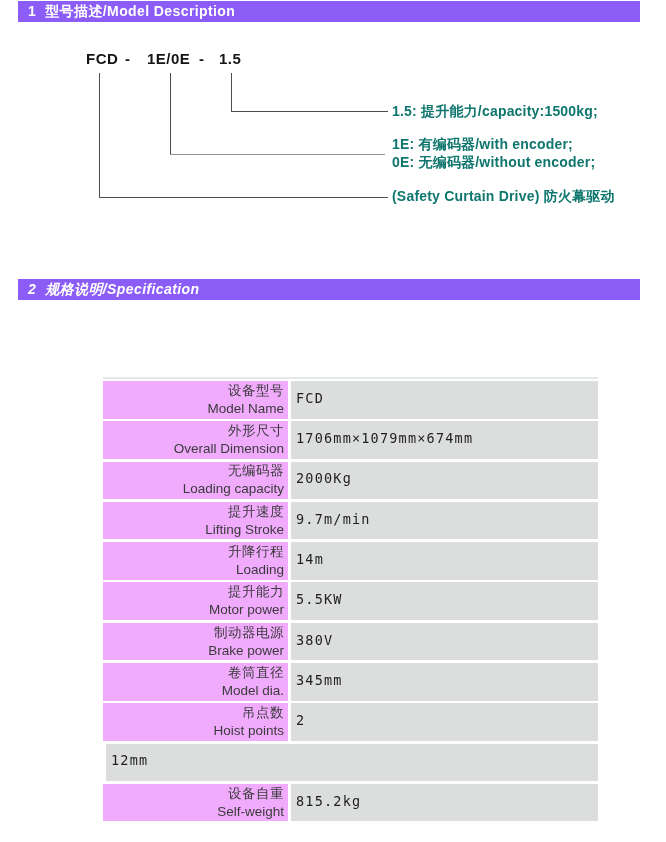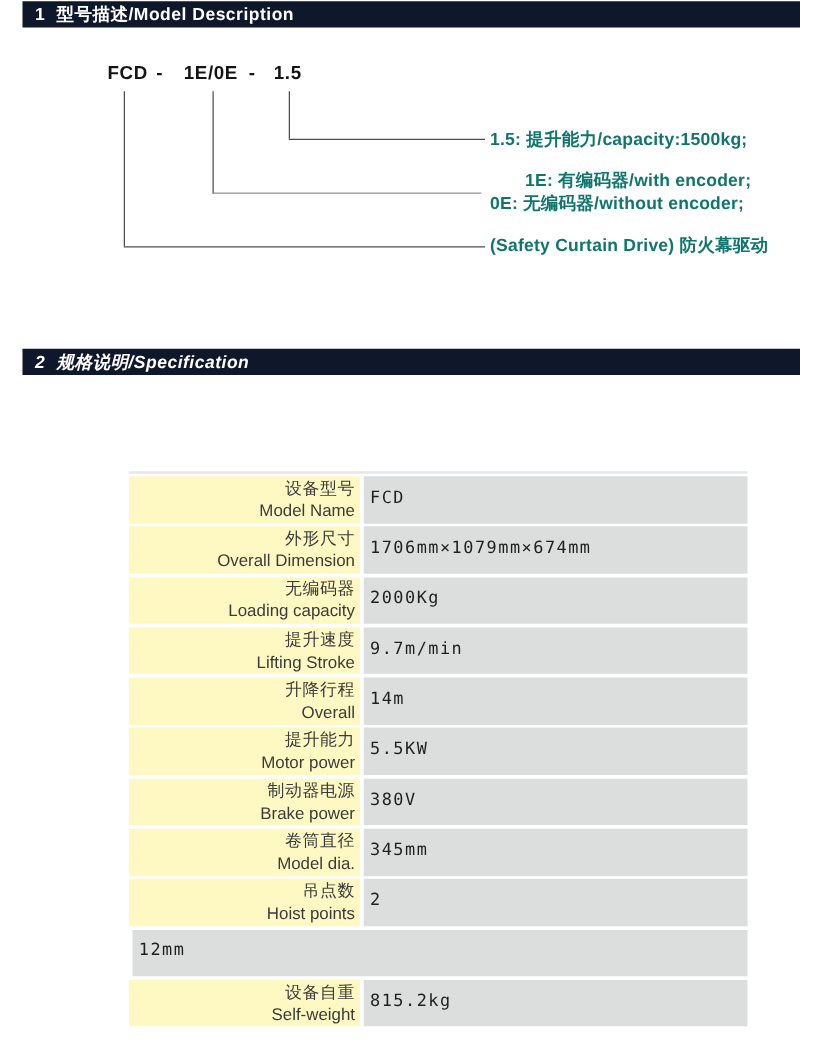--- a/index.html
+++ b/index.html
@@ -7,21 +7,21 @@
     position:relative;
     width:666px; height:842px;
     background:#ffffff;
     font-family:"Liberation Sans", sans-serif;
     overflow:hidden;
   }
 
   
   .section-header {
     position:absolute; left:18px; width:622px; height:21px;
-    background:#0f172a; color:#ffffff;
+    background:#8b5cf6; color:#ffffff;
     font-weight:bold; font-size:14px; line-height:21px;
     padding-left:10px; box-sizing:border-box;
     letter-spacing:0.4px; white-space:nowrap;
   }
   .sh1 { top:1px; }
   .sh2 { top:279px;font-style:italic; }
   .sec-num { margin-right:9px; }
 
   
   .model-part {
@@ -42,32 +42,32 @@
   .hl1 { left:231px; top:111px; width:157px; height:1px; }
   .hl2 { left:170px; top:154px; width:215px; height:1px; background:#919191; }
   .hl3 { left:99px;  top:197px; width:289px; height:1px; }
 
   .callout {
     position:absolute; left:392px;
     font-weight:bold; font-size:14px; color:#0f766e;
     white-space:nowrap; letter-spacing:0.2px;
   }
   .c1  { top:103px; }
-  .c2a { top:136px;margin-left:28px; }
+  .c2a { top:136px; }
   .c2b { top:154px; }
   .c3  { top:188px; }
 
   
   .spec-table {
     position:absolute; left:103px; top:377px; width:495px;
     border-top:2px solid #e4e8ec; padding-top:2px;
   }
   .spec-row { display:flex; height:37.5px; margin-bottom:2.8px; }
   .cell-label {
-    width:185px; background:#fef9c3;
+    width:185px; background:#f0abfc;
     display:flex; flex-direction:column; justify-content:center; align-items:flex-end;
     padding-right:4px; box-sizing:border-box;
     color:#3b3b3b;
   }
   .cell-label .cn { font-size:13.5px; line-height:18px; letter-spacing:0.5px; }
   .cell-label .en { font-size:13.5px; line-height:18px;text-align:center; }
   .cell-value {
     flex:1; margin-left:3px; background:#dcdddd;
     display:flex; align-items:center;
     padding-left:5px; box-sizing:border-box;
@@ -148,21 +148,21 @@
         <div class="en">Lifting Stroke</div>
       </div>
       <div class="cell-value">
           <span>9.7m/min</span>
         </div>
     </div>
 
     <div class="spec-row">
       <div class="cell-label">
         <div class="cn">升降行程</div>
-        <div class="en">Overall</div>
+        <div class="en">Loading</div>
       </div>
       <div class="cell-value">
           <span>14m</span>
         </div>
     </div>
 
     <div class="spec-row">
       <div class="cell-label">
         <div class="cn">提升能力</div>
         <div class="en">Motor power</div>

